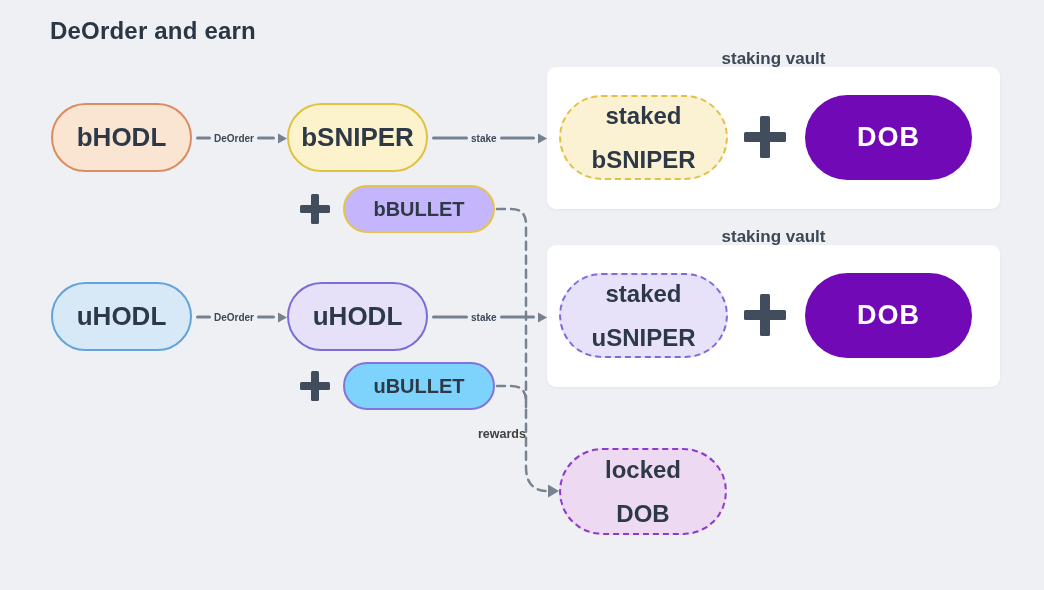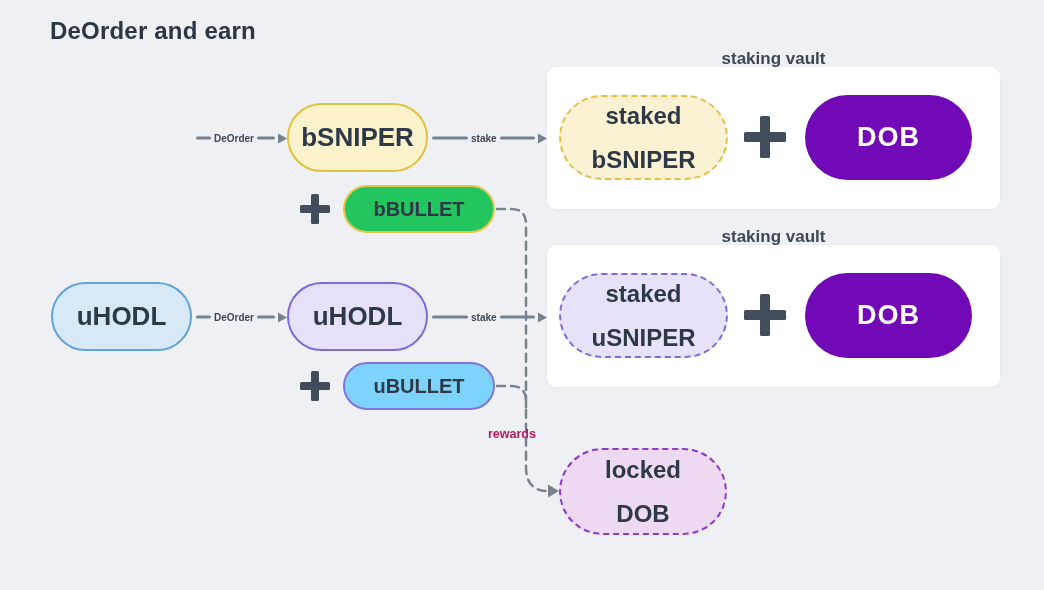--- a/index.html
+++ b/index.html
@@ -16,21 +16,21 @@
   .pill {
     position:absolute; display:flex; align-items:center; justify-content:center;
     font-weight:700; color:#2d3947; box-sizing:border-box; z-index:3;
   }
   .pill.two-line { flex-direction:column; line-height:1.22; text-align:center;gap:14px; }
   .bhodl   { left:51px;  top:103px; width:141px; height:69px; border-radius:35px;
              background:#fae4d2; border:2px solid #db8d61; font-size:26px; }
   .bsniper { left:287px; top:103px; width:141px; height:69px; border-radius:35px;
              background:#fcf3cd; border:2px solid #dfc243; font-size:26px; }
   .bbullet { left:343px; top:185px; width:152px; height:48px; border-radius:24px;
-             background:#22c55e; border:2px solid #e3c54a; font-size:20px; }
+             background:#c4b5fd; border:2px solid #e3c54a; font-size:20px; }
   .uhodl-src { left:51px;  top:282px; width:141px; height:69px; border-radius:35px;
              background:#d7e9f7; border:2px solid #61a4db; font-size:26px; }
   .uhodl-out { left:287px; top:282px; width:141px; height:69px; border-radius:35px;
              background:#e6e1f8; border:2px solid #7b6cd9; font-size:26px; }
   .ubullet { left:343px; top:362px; width:152px; height:48px; border-radius:24px;
              background:#7dd3fc; border:2px solid #8274da; font-size:20px; }
   .staked-b { left:559px; top:95px;  width:169px; height:85px; border-radius:43px;
              background:#fbf2d3; border:2px dashed #e0c145; font-size:24px; }
   .staked-u { left:559px; top:273px; width:169px; height:85px; border-radius:43px;
              background:#e7e2f9; border:2px dashed #7b6cd9; font-size:24px; }
@@ -77,42 +77,43 @@
            border-top:5.5px solid transparent; border-bottom:5.5px solid transparent; }
   .deorder-top    { left:196px; top:138px; width:91px; }
   .stake-top      { left:432px; top:138px; width:115px; }
   .deorder-bottom { left:196px; top:317px; width:91px; }
   .stake-bottom   { left:432px; top:317px; width:115px; }
   .harrow .aseg.lead-sm { width:15px; }
   .harrow .aseg.lead-lg { width:36px; }
   
   .connectors { position:absolute; left:0; top:0; z-index:2; }
   .rewards-label {
-    position:absolute; left:488px; top:427px; z-index:4;
-    font-size:12.5px; font-weight:600; color:#be185d;
+    position:absolute; left:478px; top:427px; z-index:4;
+    font-size:12.5px; font-weight:600; color:#404040;
   }
 </style>
 </head>
 <body>
 
 <div class="canvas">
 
   <div class="title">DeOrder and earn</div>
 
   <svg class="connectors" width="1044" height="590" viewBox="0 0 1044 590">
     <path d="M497 209 h14 q15 0 15 15 v243 q0 24 22 24 h2" fill="none" stroke="#78838f" stroke-width="2.5" stroke-dasharray="8 6" stroke-linecap="round"></path>
     <path d="M497 386 h14 q15 0 15 15 v6" fill="none" stroke="#78838f" stroke-width="2.5" stroke-dasharray="8 6" stroke-linecap="round"></path>
     <polygon points="548,484.5 559,491 548,497.5" fill="#78838f"></polygon>
   </svg>
 
   <div class="vault top"></div>
   <div class="vault bottom"></div>
   <div class="vault-label top">staking vault</div>
   <div class="vault-label bottom">staking vault</div>
 
+  <div class="pill bhodl">bHODL</div>
 
   <div class="harrow deorder-top">
     <span class="aseg lead-sm"></span>
     <span>DeOrder</span>
     <span class="aseg grow"></span>
     <span class="ahead"></span>
   </div>
 
   <div class="pill bsniper">bSNIPER</div>
 

